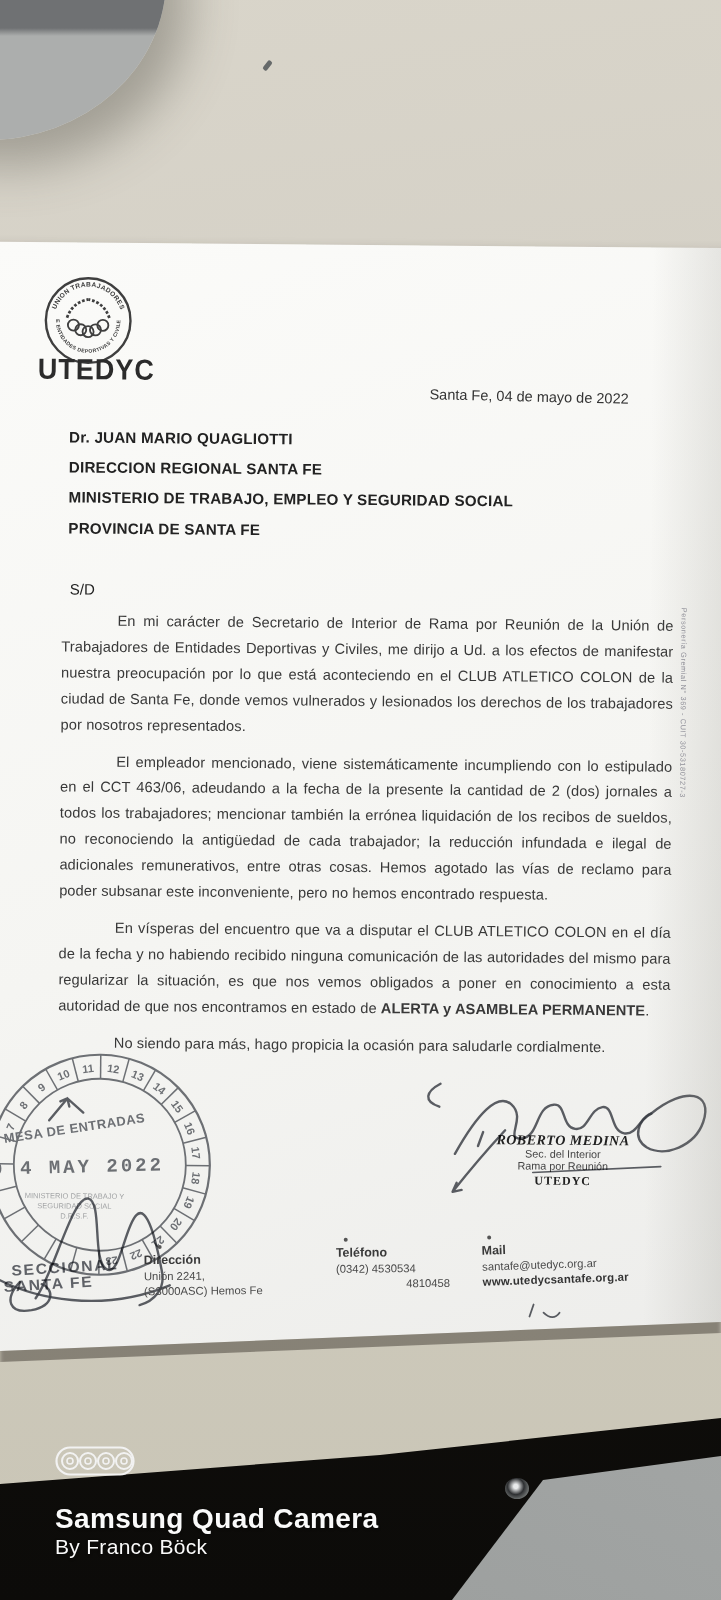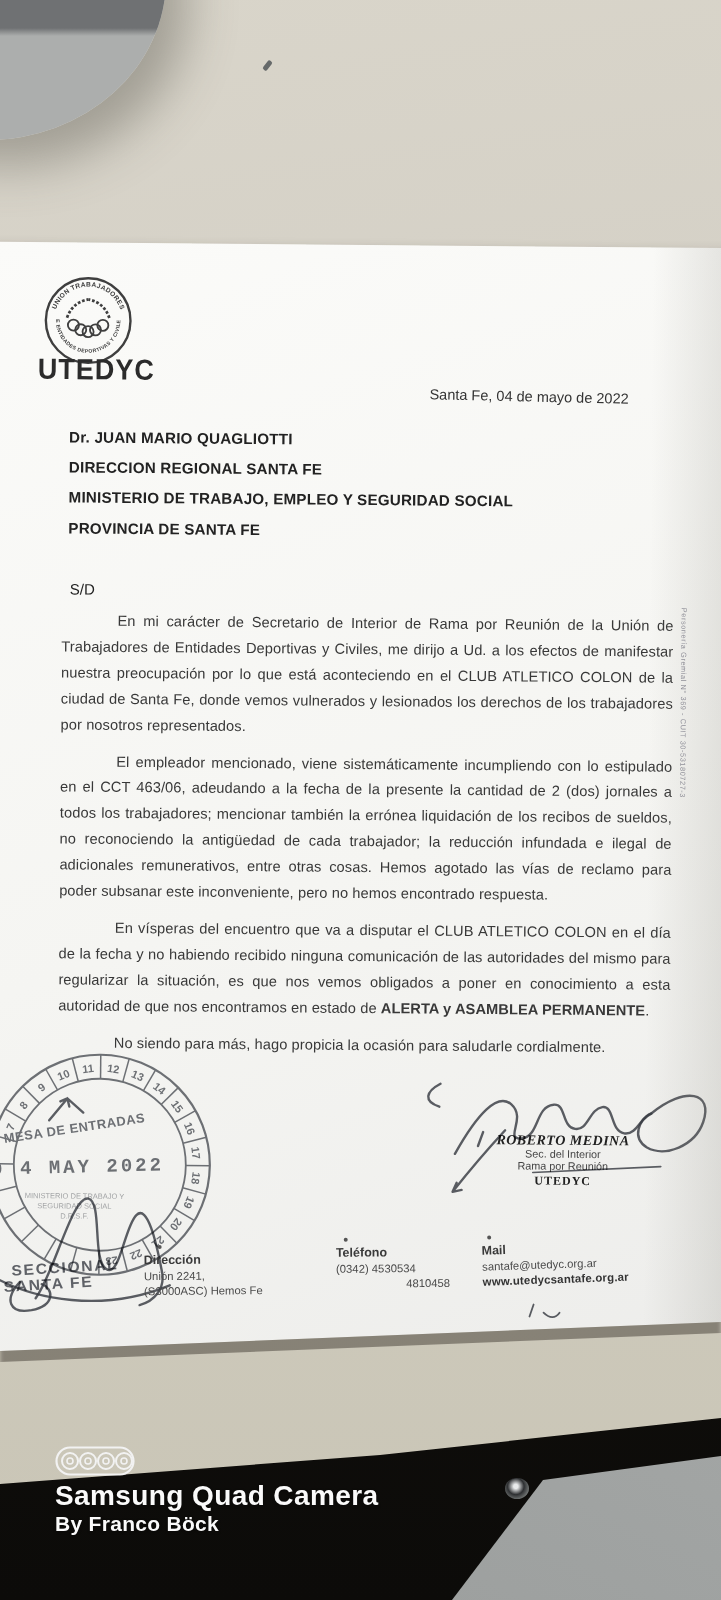--- a/index.html
+++ b/index.html
@@ -89,23 +89,23 @@
          background:rgba(50,45,38,.45);filter:blur(2px);}
   .darkgap{inset:0;clip-path:polygon(0 1484px,380px 1455px,721px 1418px,721px 1600px,0 1600px);
          background:linear-gradient(180deg,#2a2722 0%,#14120e 45%,#0c0b09 100%);}
   .bracket{inset:0;clip-path:polygon(452px 1600px,543px 1480px,721px 1456px,721px 1600px);
          background:linear-gradient(205deg,#bcbebd 0%,#a8abaa 55%,#9a9d9c 100%);}
   .screw{left:505px;top:1478px;width:24px;height:21px;border-radius:50%;
          background:radial-gradient(circle at 45% 40%,#e8eaeb 12%,#2e3032 45%,#737776 75%,#565a59);}
 
   
   .wm{left:55px;top:1446px;color:#fafafa;}
-  .wm-title{font-size:28px;font-weight:bold;letter-spacing:.4px;margin-top:0;
+  .wm-title{font-size:28px;font-weight:bold;letter-spacing:.4px;margin-top:23px;
             text-shadow:0 1px 3px rgba(0,0,0,.35);text-align:right;}
-  .wm-sub{font-size:21px;font-weight:bold;letter-spacing:.3px;
+  .wm-sub{font-size:21px;font-weight:normal;letter-spacing:.3px;
           text-shadow:0 1px 3px rgba(0,0,0,.35);}
 </style>
 </head>
 <body>
 
 <div class="scene">
 
   <div class="abs cylinder"></div>
   <div class="abs cylinder-cap"></div>
   <div class="abs speck"></div>

